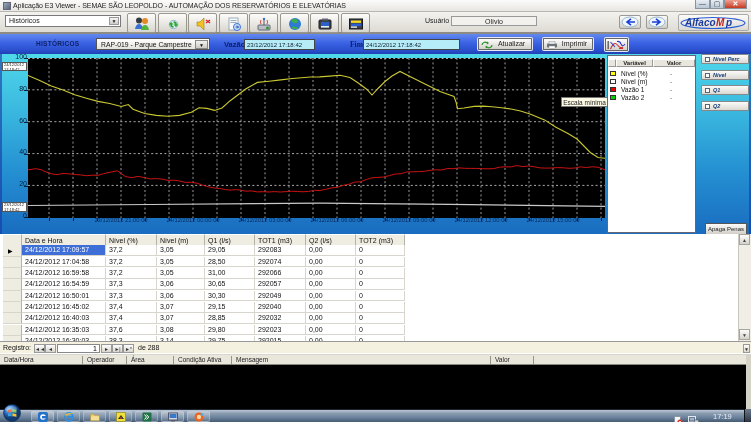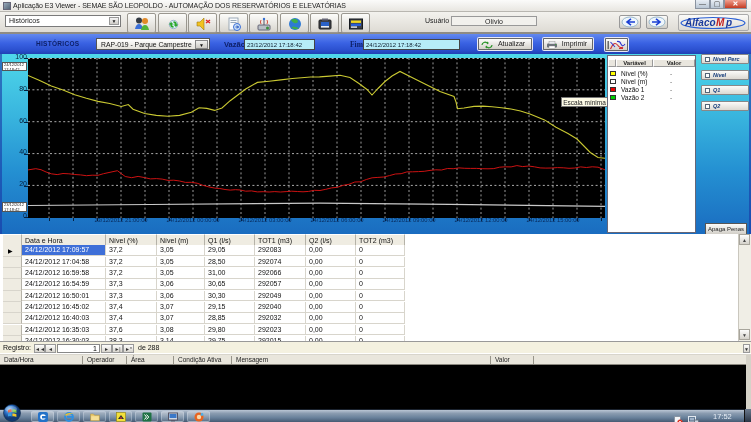--- a/index.html
+++ b/index.html
@@ -504,14 +504,14 @@
 <div class="abs" style="left:674px;top:411px;width:9px;height:9px;"><svg width="9" height="9">
       <rect x="0.5" y="0.5" width="6" height="8" fill="#f4f6f8" stroke="#8a95a3"></rect>
       <circle cx="6" cy="6" r="2.6" fill="#d82a1a"></circle>
       <path d="M4.8 4.8 l2.4 2.4 m0-2.4 l-2.4 2.4" stroke="#fff" stroke-width=".8"></path>
     </svg></div>
 <div class="abs" style="left:688px;top:411px;width:11px;height:9px;"><svg width="11" height="9">
       <rect x="0.5" y="0.5" width="7" height="5.5" fill="none" stroke="#e2e8ef"></rect>
       <rect x="2" y="2" width="4" height="2.5" fill="#9fb2c8"></rect>
       <rect x="6.5" y="4" width="4" height="4.5" fill="#cdd8e4" stroke="#6a7684"></rect>
     </svg></div>
-<div class="abs" style="left:713px;top:411.5px;width:24px;font-size:7.5px;color:#e6edf5;">17:52</div>
+<div class="abs" style="left:713px;top:411.5px;width:24px;font-size:7.5px;color:#e6edf5;">17:19</div>
 <div class="abs" id="showdesk"></div>
 
 </body></html>

